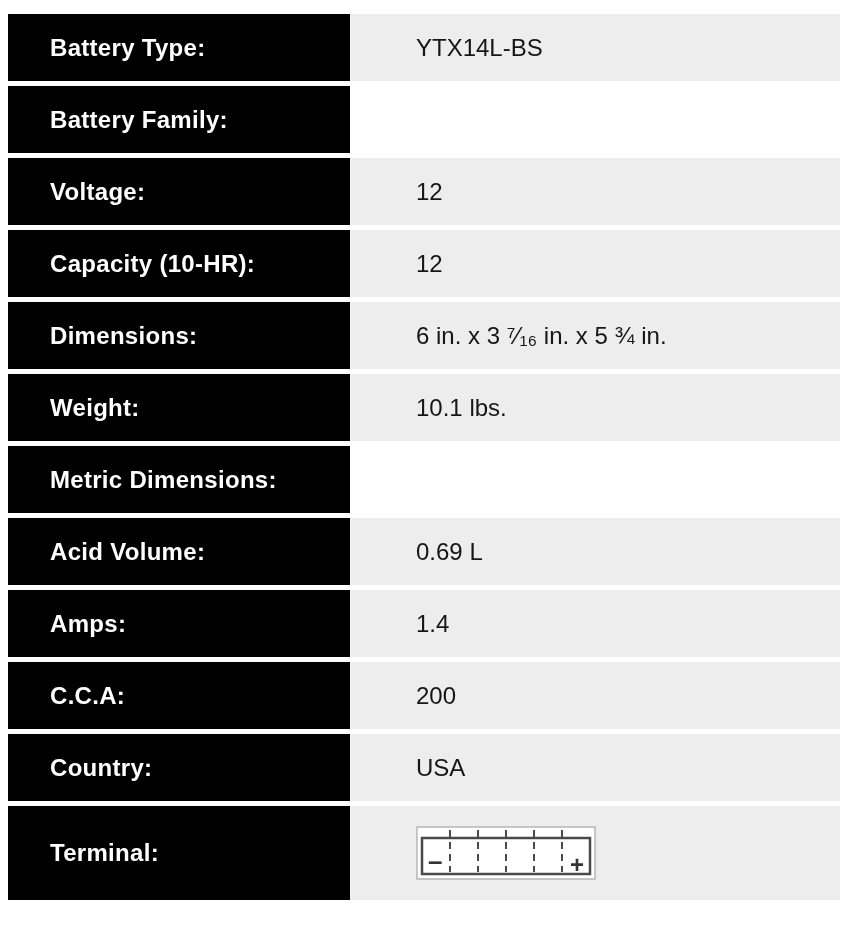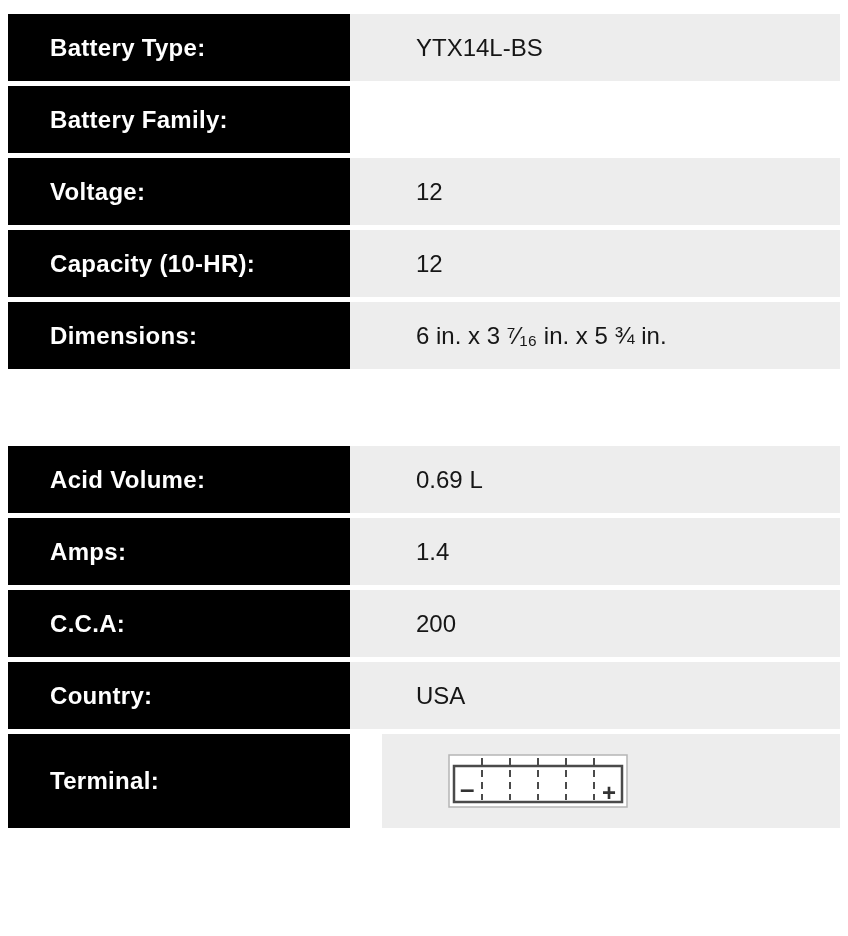--- a/index.html
+++ b/index.html
@@ -17,21 +17,20 @@
     width: 832px;
   }
   .row {
     display: flex;
     margin-bottom: 5px;
     height: 67px;
   }
   .row.row-terminal {
     height: 94px;
     margin-bottom: 12px;
-    gap: 32px;
   }
   .label-cell {
     width: 342px;
     flex: 0 0 342px;
     background: #000000;
     color: #ffffff;
     font-weight: bold;
     font-size: 24px;
     letter-spacing: 0.3px;
     display: flex;
@@ -80,22 +79,27 @@
   <div class="row">
     <div class="label-cell">Capacity (10-HR):</div>
     <div class="value-cell">12</div>
   </div>
 
   <div class="row">
     <div class="label-cell">Dimensions:</div>
     <div class="value-cell">6 in. x 3 ⁷⁄₁₆ in. x 5 ¾ in.</div>
   </div>
 
+  <div class="row">
+    <div class="label-cell">Weight:</div>
+    <div class="value-cell">10.1 lbs.</div>
+  </div>
 
   <div class="row">
+    <div class="label-cell">Metric Dimensions:</div>
   </div>
 
   <div class="row">
     <div class="label-cell">Acid Volume:</div>
     <div class="value-cell">0.69 L</div>
   </div>
 
   <div class="row">
     <div class="label-cell">Amps:</div>
     <div class="value-cell">1.4</div>

